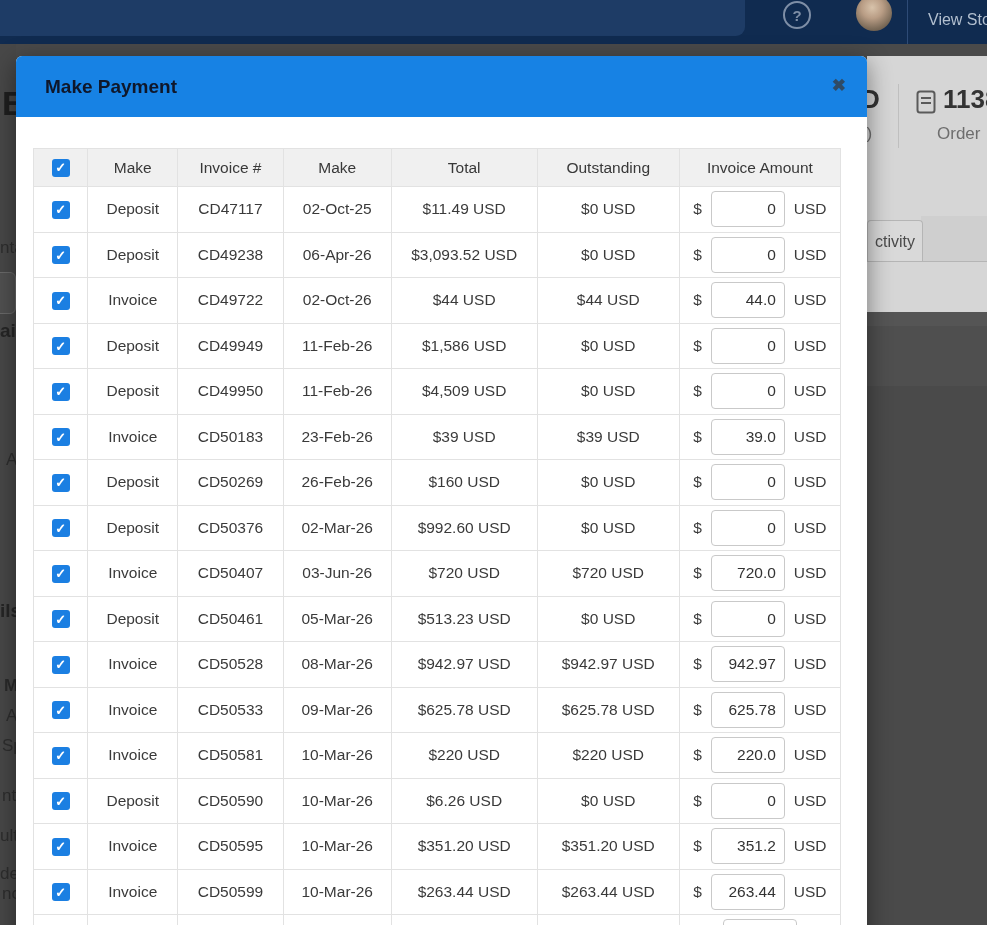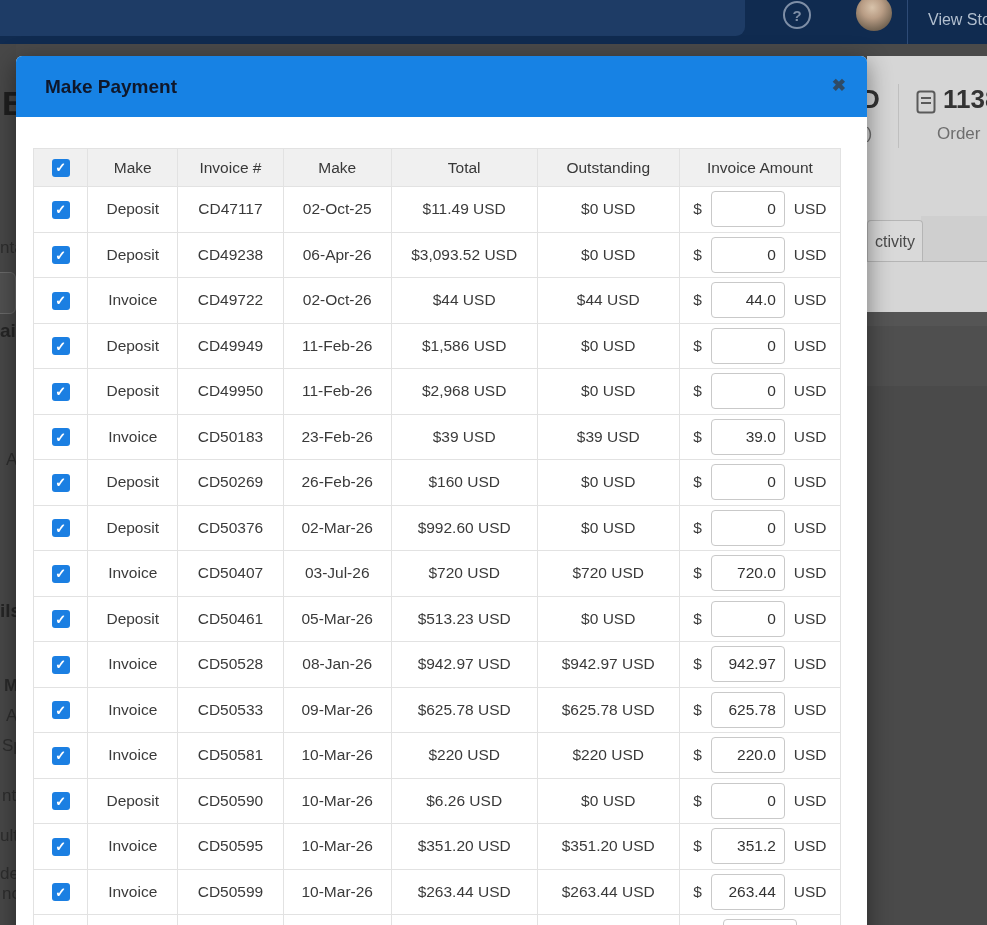--- a/index.html
+++ b/index.html
@@ -208,21 +208,21 @@
     </div>
   </td>
           </tr>
           <tr>
   <td><span class="cb">
                 <span class="tick">✓</span>
               </span></td>
   <td>Deposit</td>
   <td>CD49950</td>
   <td>11-Feb-26</td>
-  <td>$2,968 USD</td>
+  <td>$4,509 USD</td>
   <td>$0 USD</td>
   <td>
     <div class="pay-cell">
       <span class="pay-prefix">$</span>
       <input class="pay-input" value="0" style="">
       <span class="pay-suffix">USD</span>
     </div>
   </td>
           </tr>
           <tr>
@@ -275,21 +275,21 @@
       <span class="pay-suffix">USD</span>
     </div>
   </td>
           </tr>
           <tr>
   <td><span class="cb">
                 <span class="tick">✓</span>
               </span></td>
   <td>Invoice</td>
   <td>CD50407</td>
-  <td>03-Jul-26</td>
+  <td>03-Jun-26</td>
   <td>$720 USD</td>
   <td>$720 USD</td>
   <td>
     <div class="pay-cell">
       <span class="pay-prefix">$</span>
       <input class="pay-input" value="720.0" style="">
       <span class="pay-suffix">USD</span>
     </div>
   </td>
           </tr>
@@ -309,21 +309,21 @@
       <span class="pay-suffix">USD</span>
     </div>
   </td>
           </tr>
           <tr>
   <td><span class="cb">
                 <span class="tick">✓</span>
               </span></td>
   <td>Invoice</td>
   <td>CD50528</td>
-  <td>08-Jan-26</td>
+  <td>08-Mar-26</td>
   <td>$942.97 USD</td>
   <td>$942.97 USD</td>
   <td>
     <div class="pay-cell">
       <span class="pay-prefix">$</span>
       <input class="pay-input" value="942.97" style="">
       <span class="pay-suffix">USD</span>
     </div>
   </td>
           </tr>

